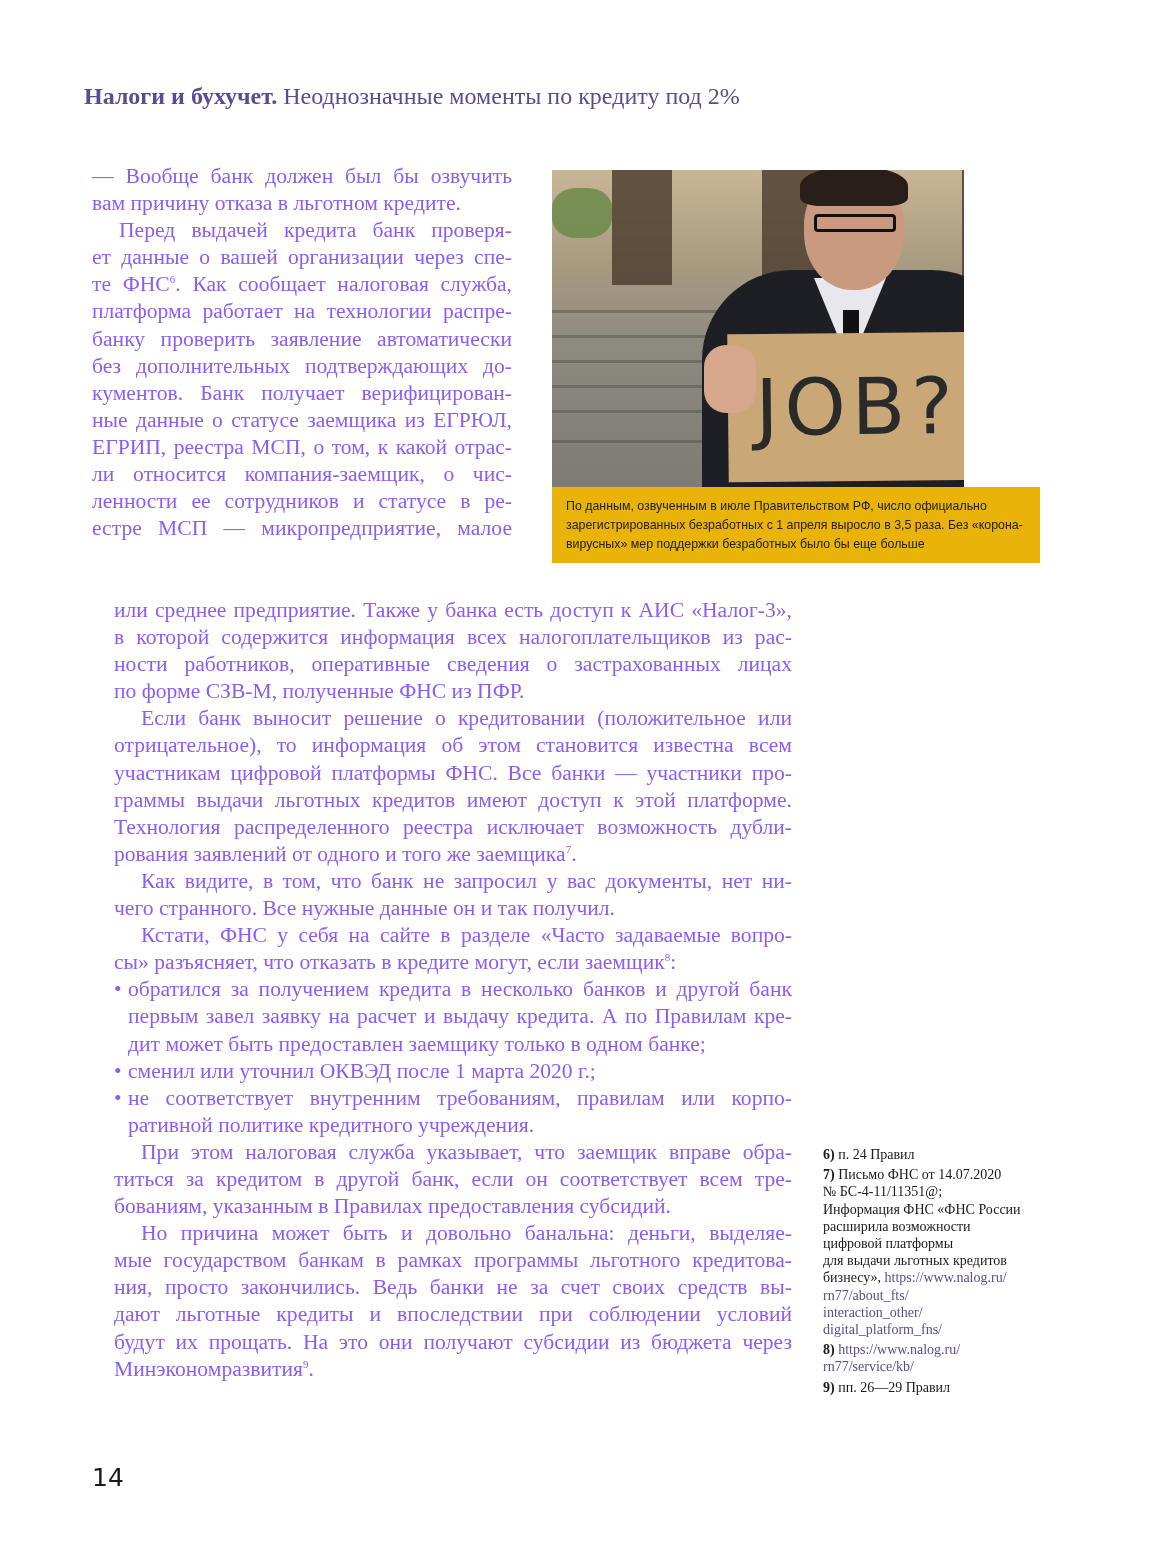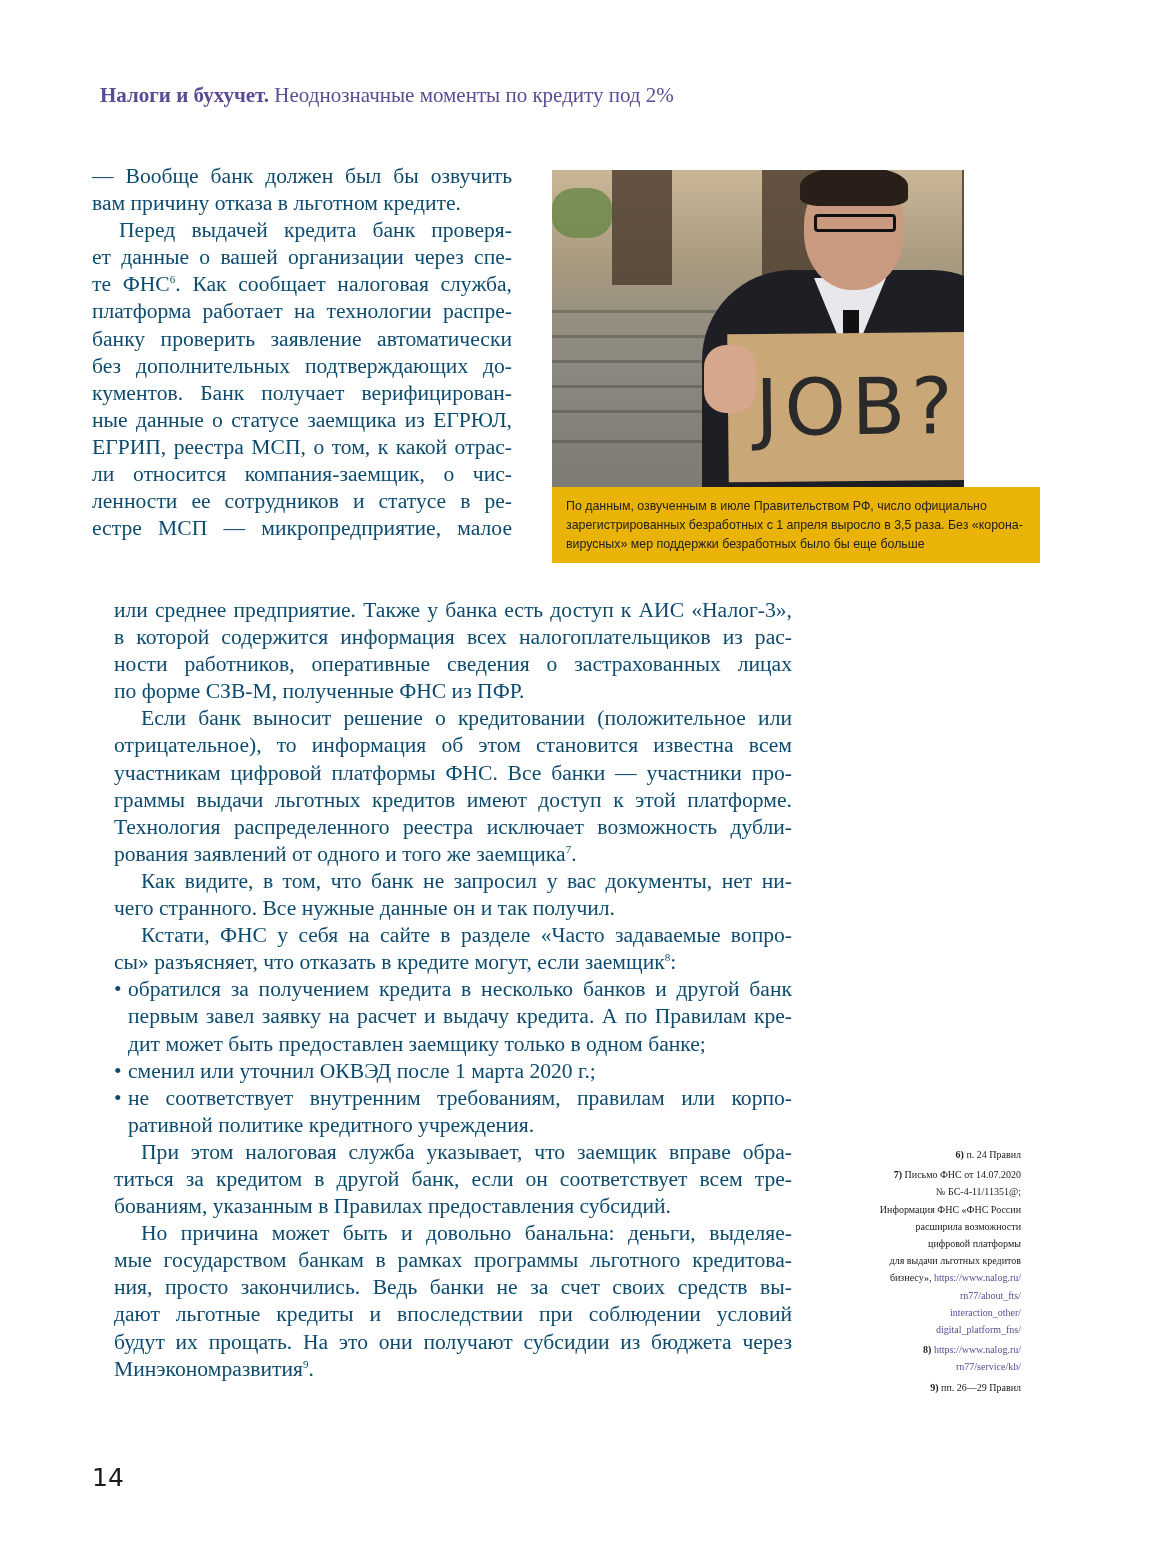--- a/index.html
+++ b/index.html
@@ -1,22 +1,22 @@
 <!DOCTYPE html>
 <html><head>
 <meta charset="utf-8">
 <style>
   html, body { margin: 0; padding: 0; background: #ffffff; }
   body { width: 1163px; height: 1559px; position: relative; overflow: hidden;
          font-family: "DejaVu Serif", "Liberation Serif", serif; color: #1a1a1a; }
-  .header { position: absolute; left: 100px; top: 83px; font-size: 21px; white-space: nowrap;
+  .header { position: absolute; left: 84px; top: 83px; font-size: 24px; white-space: nowrap;
             font-family: "Liberation Serif", serif; color: #5b4a94; }
   .header .section { font-weight: bold; }
   .body-text { position: absolute; left: 92px; font-family: "Liberation Serif", serif;
-               font-size: 21.6px; line-height: 27.1px; color: #0c4a6e; }
+               font-size: 21.6px; line-height: 27.1px; color: #8b5cf6; }
   .narrow { top: 163px; width: 420px; }
   .wide { top: 597px; width: 678px; margin-left: 22px; }
   .line { white-space: nowrap; display: block; }
   .justify { text-align: justify; text-align-last: justify; }
   .indent { padding-left: 27px; }
   .bullet-line { padding-left: 14px; position: relative; }
   .bullet-cont { padding-left: 14px; }
   .bullet { position: absolute; left: 0; top: 0; }
   sup { font-size: 11px; vertical-align: 8px; line-height: 0; }
   .photo { position: absolute; left: 552px; top: 170px; width: 412px; height: 317px; overflow: hidden;
@@ -33,22 +33,22 @@
   .photo .hair { position: absolute; left: 248px; top: -4px; width: 108px; height: 40px; background: #2a1f18; border-radius: 50% 50% 20% 20%; }
   .photo .glasses { position: absolute; left: 262px; top: 44px; width: 82px; height: 18px; border: 3px solid #111; border-radius: 4px; box-sizing: border-box; }
   .photo .sign { position: absolute; left: 176px; top: 163px; width: 258px; height: 148px; background: #c9a777;
                  transform: rotate(-0.6deg); display: flex; align-items: center; justify-content: center; }
   .photo .sign-text { font-family: "DejaVu Sans", sans-serif; font-size: 78px; color: #2a2a2a; letter-spacing: 6px; font-weight: normal; }
   .photo .hand { position: absolute; width: 52px; height: 68px; background: #d7a78d; border-radius: 22px; }
   .caption { position: absolute; left: 552px; top: 487px; width: 488px; height: 76px; background: #eab308;
              box-sizing: border-box; padding: 10px 12px 0 14px; font-family: "Liberation Sans", sans-serif;
              font-size: 12.4px; line-height: 19.2px; color: #222; }
   .caption .line { white-space: nowrap; }
-  .footnotes { position: absolute; left: 796px; top: 1146px; width: 225px; font-family: "Liberation Serif", serif;
-               font-size: 10px; line-height: 17.2px; color: #1a1a1a; text-align: right; }
+  .footnotes { position: absolute; left: 823px; top: 1146px; width: 225px; font-family: "Liberation Serif", serif;
+               font-size: 14px; line-height: 17.2px; color: #1a1a1a; }
   .fn { margin-bottom: 3px; }
   .fn-num { font-weight: bold; }
   .fn-line { display: block; white-space: nowrap; }
   .fn-link { color: #5b4a94; }
   .page-number { position: absolute; left: 92px; top: 1463px; font-family: "DejaVu Sans", sans-serif; font-size: 25px; color: #1a1a1a; }
 </style>
 </head>
 <body>
 
 <div class="header">

